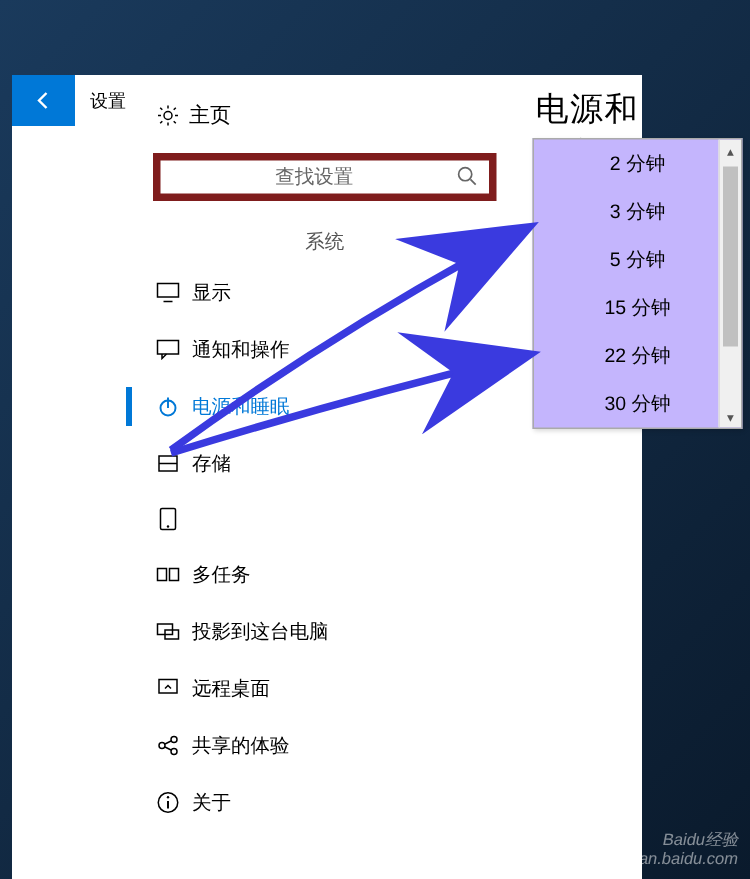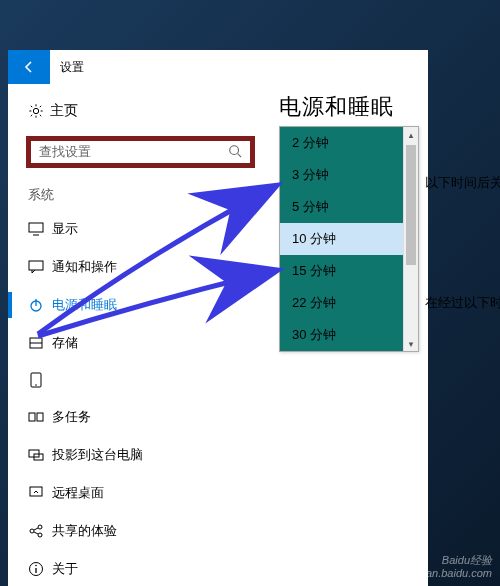--- a/index.html
+++ b/index.html
@@ -13,21 +13,22 @@
     position: relative;
   }
   .window {
     position: absolute;
     left: 8px;
     top: 50px;
     width: 420px;
     height: 536px;
     background: #fff;
     display: flex;
-    flex-direction: column;
+    flex-direction: row;
+    text-align: center;
   }
   .titlebar {
     height: 34px;
     display: flex;
     align-items: center;
     background: #fff;
   }
   .back-btn {
     width: 42px;
     height: 34px;
@@ -111,21 +112,21 @@
     font-weight: 500;
     padding: 0 0 6px 6px;
     letter-spacing: 1px;
   }
   .dropdown {
     position: absolute;
     left: 6px;
     top: 42px;
     width: 140px;
     border: 1px solid #aaa;
-    background: #0f766e;
+    background: #c4b5fd;
     box-shadow: 1px 1px 3px rgba(0,0,0,0.15);
   }
   .dd-list {
     max-height: 240px;
     overflow: hidden;
     position: relative;
   }
   .dd-item {
     padding: 7px 12px;
     font-size: 13px;
@@ -329,21 +330,20 @@
     </div>
 
     <div class="content">
       <div class="section-title">电源和睡眠</div>
 
       <div class="dropdown">
         <div class="dd-list">
           <div class="dd-item">2 分钟</div>
           <div class="dd-item">3 分钟</div>
           <div class="dd-item">5 分钟</div>
-          <div class="dd-item selected">10 分钟</div>
           <div class="dd-item">15 分钟</div>
           <div class="dd-item">22 分钟</div>
           <div class="dd-item">30 分钟</div>
 
           <div class="scrollbar">
             <div class="scroll-up">▴</div>
             <div class="scroll-thumb"></div>
             <div class="scroll-down" style="position:absolute;bottom:0;left:0;right:0">▾</div>
           </div>
         </div>

